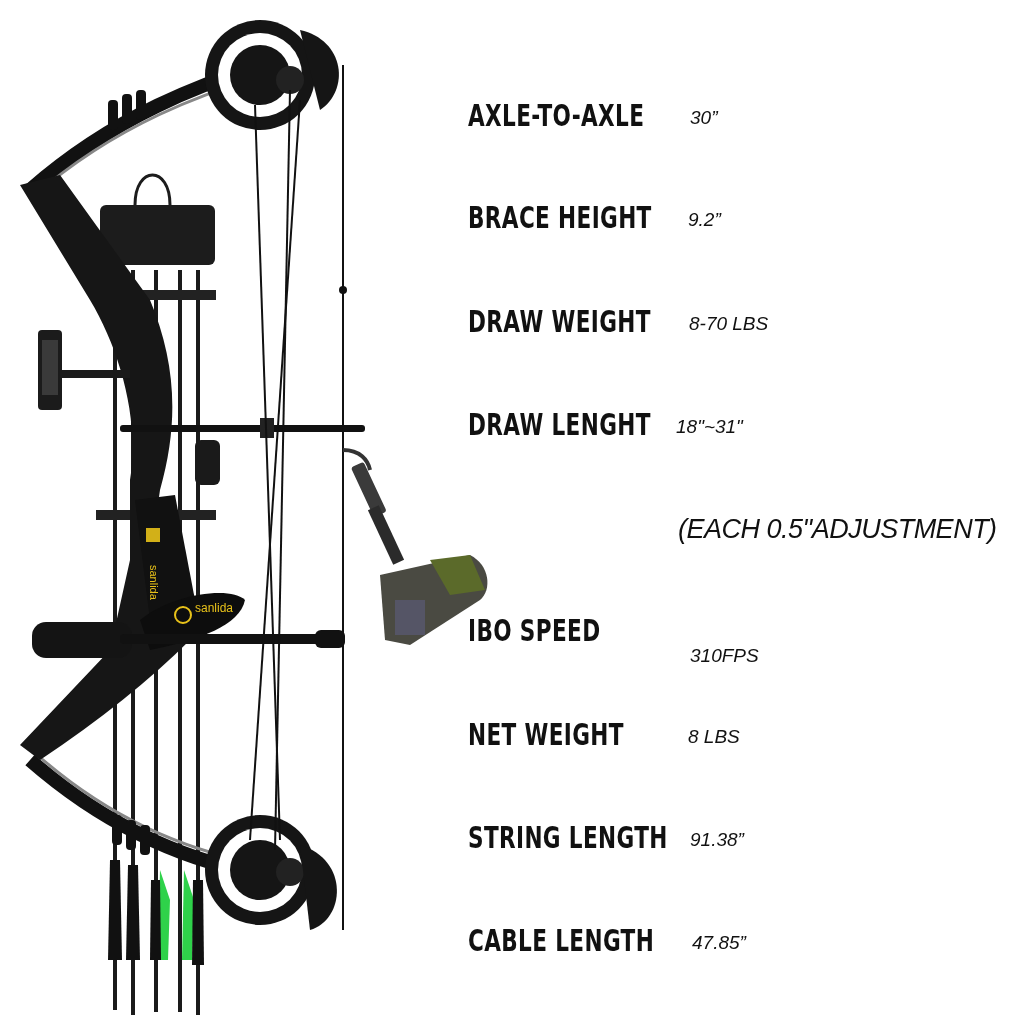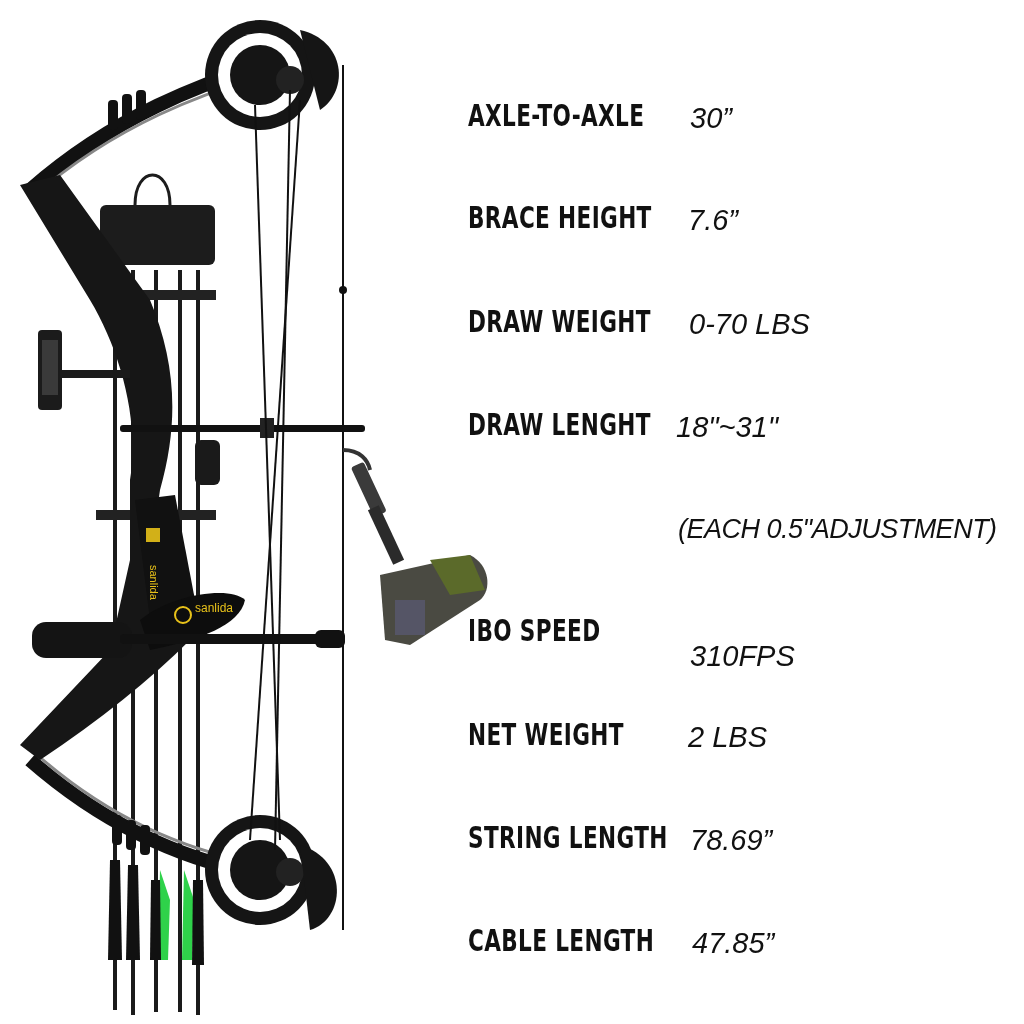--- a/index.html
+++ b/index.html
@@ -1,19 +1,19 @@
 <!DOCTYPE html>
 <html><head>
 <meta charset="utf-8">
 <style>
   html,body{margin:0;padding:0;background:#ffffff;}
   body{width:1024px;height:1024px;position:relative;overflow:hidden;font-family:"Liberation Sans",sans-serif;}
   .bow{position:absolute;left:0;top:0;width:520px;height:1024px;}
   .spec-label{position:absolute;left:468px;font-family:"DejaVu Sans",sans-serif;font-weight:bold;font-size:30px;color:#111;transform:scaleX(0.72);transform-origin:left center;letter-spacing:0.5px;white-space:nowrap;line-height:36px;}
-  .spec-value{position:absolute;font-family:"Liberation Sans",sans-serif;font-style:italic;font-size:29px;color:#111;white-space:nowrap;line-height:36px;}
+  .spec-value{position:absolute;font-family:"Liberation Sans",sans-serif;font-style:italic;font-size:19px;color:#111;white-space:nowrap;line-height:36px;}
   .note{position:absolute;left:678px;top:511px;font-family:"Liberation Sans",sans-serif;font-style:italic;font-size:27px;color:#111;white-space:nowrap;line-height:36px;letter-spacing:-0.5px;}
 </style>
 </head>
 <body>
 
 <svg class="bow" viewBox="0 0 520 1024" xmlns="http://www.w3.org/2000/svg">
 
   <g stroke="#1a1a1a" stroke-width="4">
     <line x1="115" y1="270" x2="115" y2="1010"></line>
     <line x1="133" y1="270" x2="133" y2="1015"></line>
@@ -105,34 +105,34 @@
     <path d="M430 560 L470 555 L485 590 L450 595 Z" fill="#5b6a2a"></path>
     <rect x="395" y="600" width="30" height="35" fill="#556"></rect>
   </g>
 </svg>
 
 <div>
   <div class="spec-label" style="top:98px">AXLE-TO-AXLE</div>
   <div class="spec-value" style="left:690px;top:100px">30”</div>
 
   <div class="spec-label" style="top:200px">BRACE HEIGHT</div>
-  <div class="spec-value" style="left:688px;top:202px">7.6”</div>
+  <div class="spec-value" style="left:688px;top:202px">9.2”</div>
 
   <div class="spec-label" style="top:304px">DRAW WEIGHT</div>
-  <div class="spec-value" style="left:689px;top:306px">0-70 LBS</div>
+  <div class="spec-value" style="left:689px;top:306px">8-70 LBS</div>
 
   <div class="spec-label" style="top:407px">DRAW LENGHT</div>
   <div class="spec-value" style="left:676px;top:409px">18"~31"</div>
 
   <div class="note">(EACH 0.5"ADJUSTMENT)</div>
 
   <div class="spec-label" style="top:613px">IBO SPEED</div>
   <div class="spec-value" style="left:690px;top:638px">310FPS</div>
 
   <div class="spec-label" style="top:717px">NET WEIGHT</div>
-  <div class="spec-value" style="left:688px;top:719px">2 LBS</div>
+  <div class="spec-value" style="left:688px;top:719px">8 LBS</div>
 
   <div class="spec-label" style="top:820px">STRING LENGTH</div>
-  <div class="spec-value" style="left:690px;top:822px">78.69”</div>
+  <div class="spec-value" style="left:690px;top:822px">91.38”</div>
 
   <div class="spec-label" style="top:923px">CABLE LENGTH</div>
   <div class="spec-value" style="left:692px;top:925px">47.85”</div>
 </div>
 
 </body></html>

